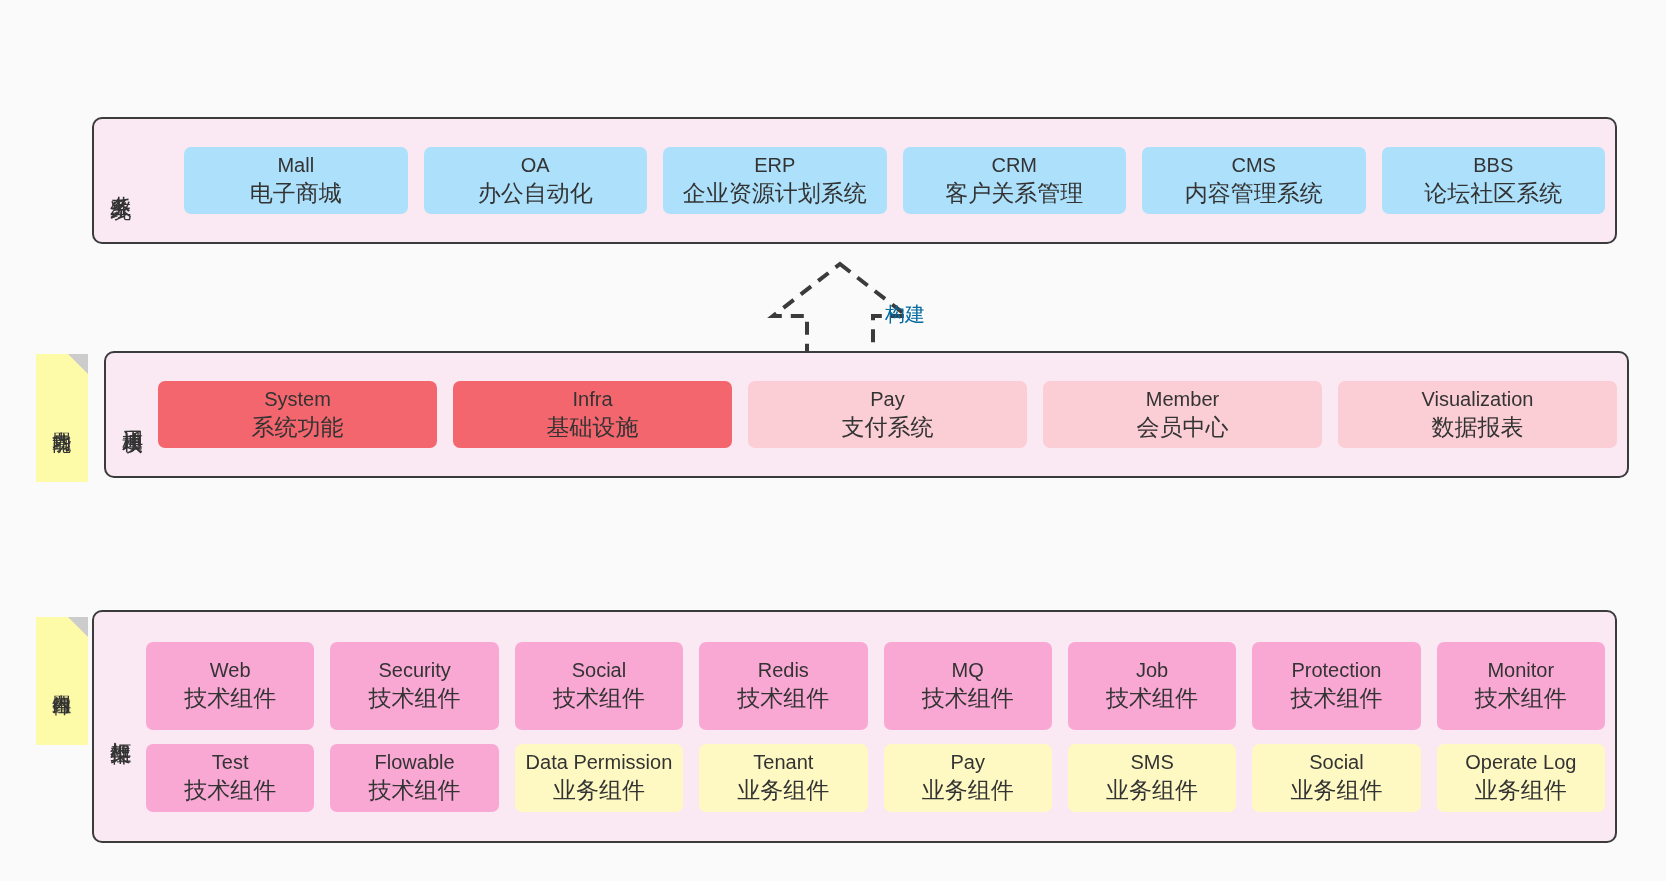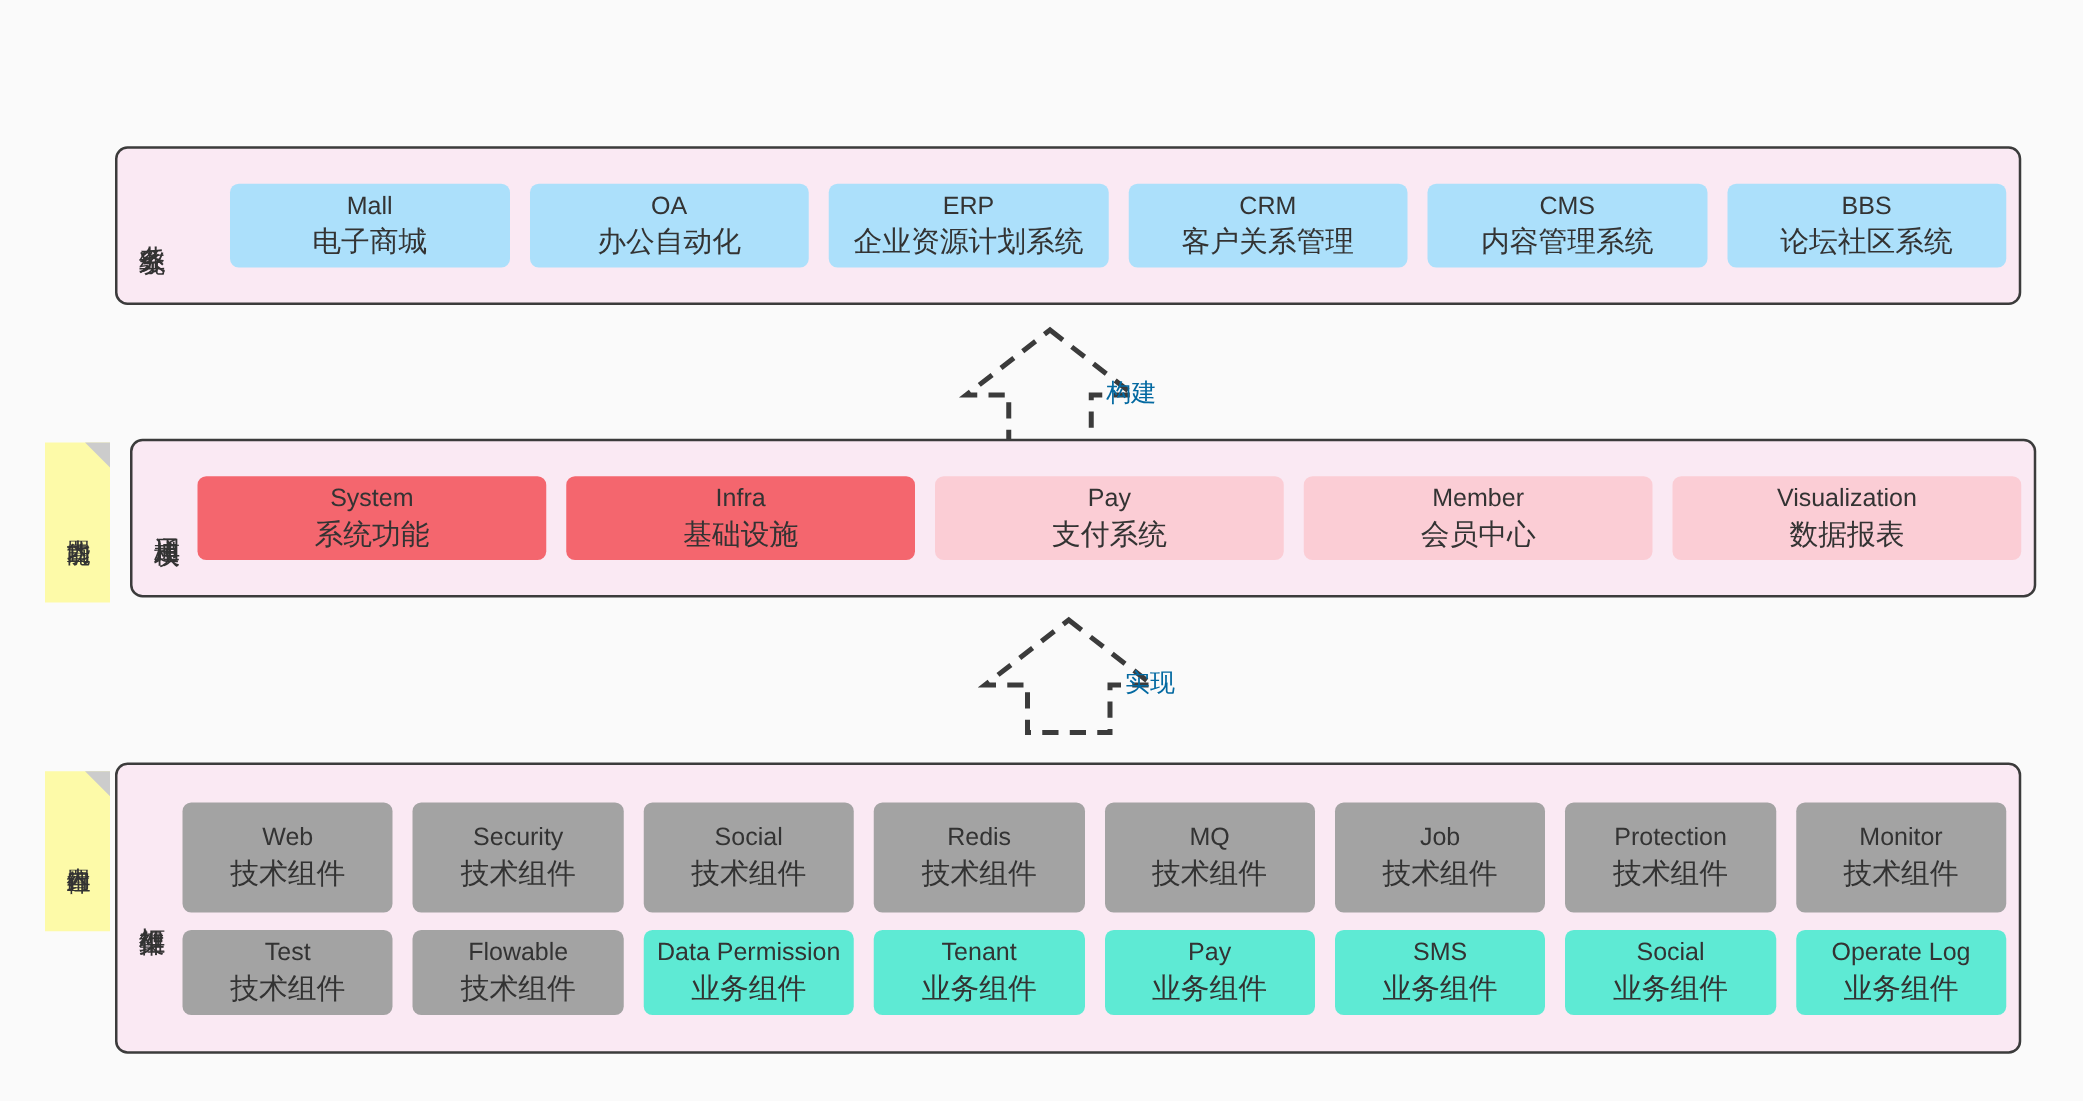--- a/index.html
+++ b/index.html
@@ -68,22 +68,22 @@
     line-height: 1.28;
     padding: 6px 4px;
     color: #333333;
   }
   .card .t1 { font-size: 20px; }
   .card .t2 { font-size: 23px; }
 
   .c-blue       { background: #ace0fb; }
   .c-red        { background: #f4666e; }
   .c-pinklight  { background: #fbcdd5; }
-  .c-green      { background: #a3a3a3; }
-  .c-greenlight { background: #5eead4; }
+  .c-green      { background: #f9a8d4; }
+  .c-greenlight { background: #fef9c3; }
 
   
   .sticky {
     position: absolute;
     background: #fdfaa8;
     width: 52px;
     display: flex;
     align-items: center;
     justify-content: center;
     font-size: 19px;
@@ -189,26 +189,20 @@
           <span class="t2">会员中心</span>
         </div>
         <div class="card c-pinklight">
           <span class="t1">Visualization</span>
           <span class="t2">数据报表</span>
         </div>
       </div>
     </div>
   </div>
 
-  <div class="arrow-wrap" style="left:770px; top:490px;">
-    <svg viewBox="0 0 170 100" width="170" height="100" aria-hidden="true">
-      <path d="M 85 6 L 152 58 L 118 58 L 118 96 L 52 96 L 52 58 L 18 58 Z" fill="none" stroke="#3b3b3b" stroke-width="4" stroke-dasharray="13 9" stroke-linejoin="miter"></path>
-    </svg>
-    <div class="arrow-label" style="bottom:30px;">实现</div>
-  </div>
 
   <div class="sticky" style="left:36px; top:617px; height:128px;">
     <span class="fold"></span>
     <span>内置组件</span>
   </div>
 
   <div class="layer" id="layer-framework" style="left:92px; top:610px; width:1525px; height:233px;">
     <div class="layer-title">框架组件</div>
     <div class="layer-body">
 

